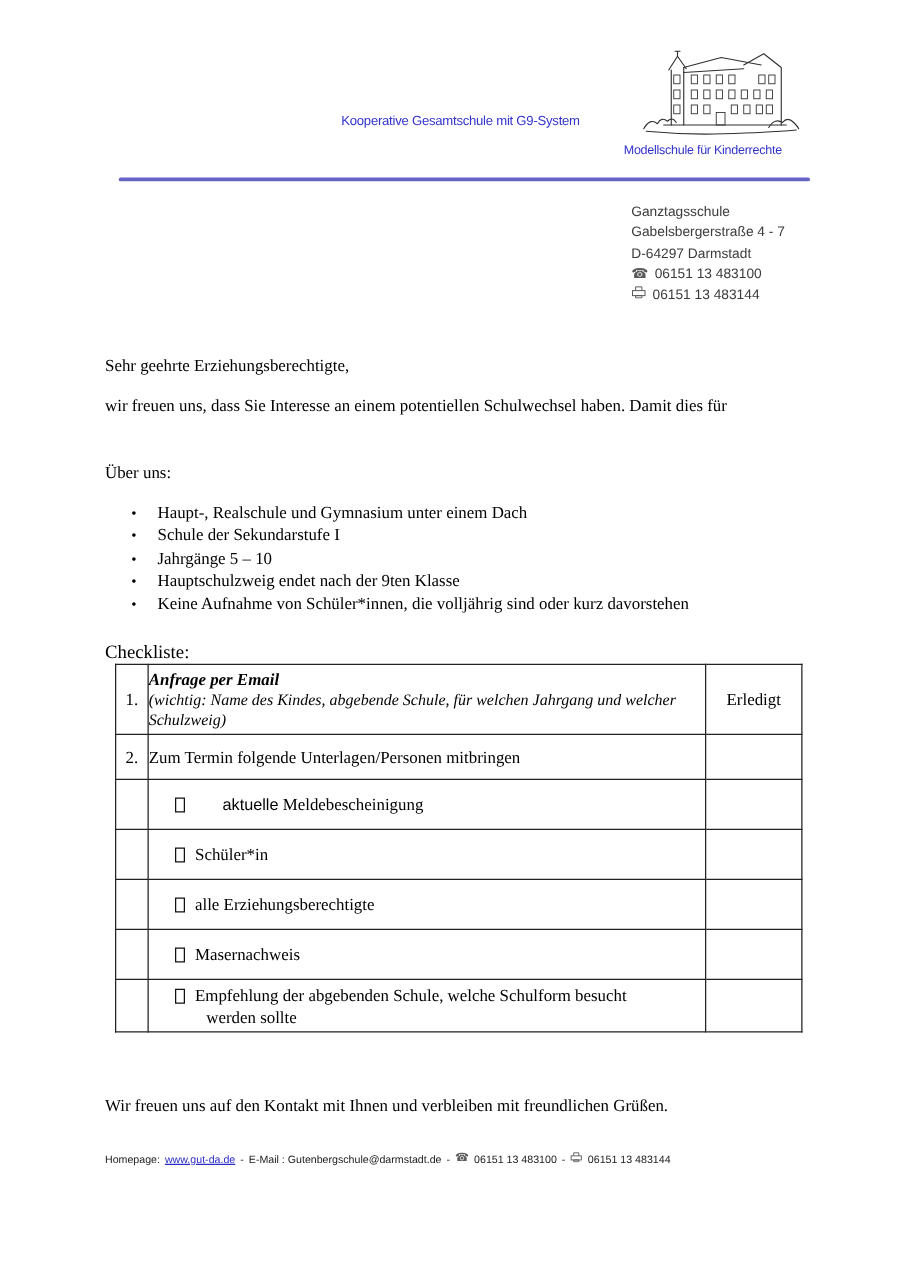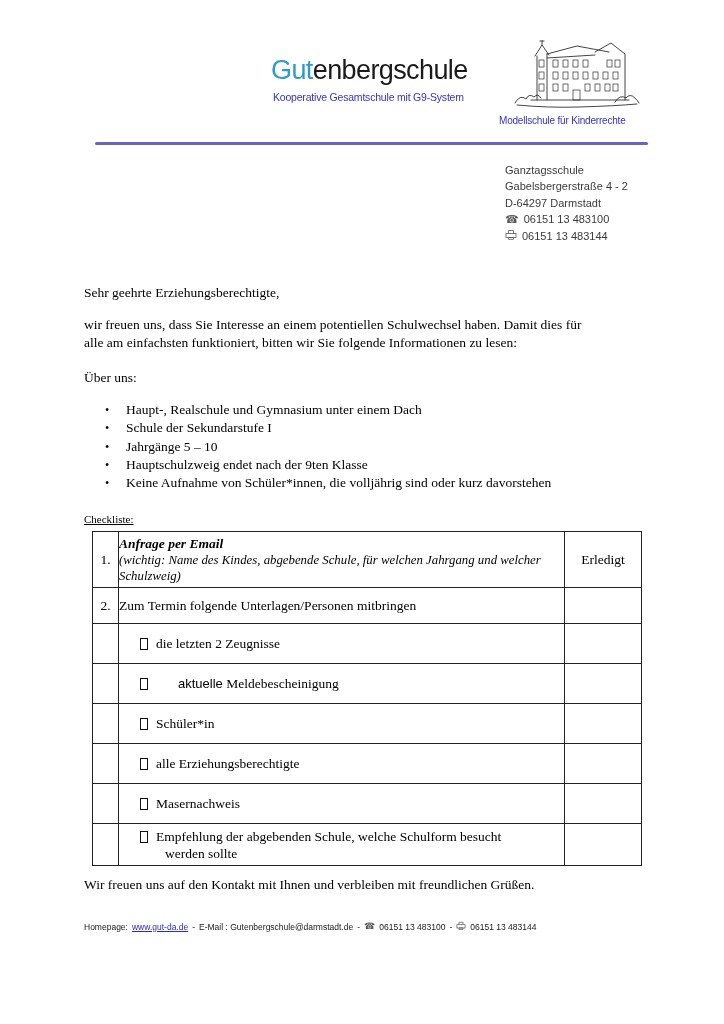--- a/index.html
+++ b/index.html
@@ -28,21 +28,21 @@
 
   
   .doc-title{position:absolute;left:84px;top:248px;font-size:13.5px;font-weight:bold;line-height:1.2;}
   .greet{position:absolute;left:84px;top:285px;font-size:13.5px;line-height:1.2;}
   .intro{position:absolute;left:84px;top:316px;font-size:13.5px;line-height:18px;}
   .about{position:absolute;left:84px;top:370px;font-size:13.5px;line-height:1.2;}
   .bullets{position:absolute;left:84px;top:401px;margin:0;padding:0;list-style:none;
            font-size:13.5px;line-height:18.3px;}
   .bullets li{position:relative;padding-left:42px;}
   .bullets li::before{content:"\2022";position:absolute;left:21px;top:0;font-size:12px;}
-  .chk-label{position:absolute;left:84px;top:513px;font-size:11px;line-height:1.2;text-decoration:underline;}
+  .chk-label{position:absolute;left:84px;top:513px;font-size:15px;line-height:1.2;}
 
   
   table.checklist{position:absolute;left:92px;top:531px;width:549px;border-collapse:collapse;
         table-layout:fixed;font-size:13.5px;}
   table.checklist td{border:1px solid #222;vertical-align:middle;padding:0;}
   td.c-num{text-align:center;}
   td.c-main{padding:4px 24px 4px 9px;}
   tr.r-head{height:56px;}
   tr.r-plain{height:36px;}
   tr.r-chk{height:40px;}
@@ -61,21 +61,20 @@
   .footer{position:absolute;left:84px;top:921px;font-family:"Liberation Sans",sans-serif;
           font-size:8.5px;color:#1a1a1a;display:flex;align-items:center;gap:4px;white-space:nowrap;}
   .footer a.link{color:#2A2AC8;text-decoration:underline;cursor:pointer;}
   .footer .phone-glyph{font-size:9px;}
 </style>
 </head>
 <body>
 
 <div class="page">
 
-  <div class="wordmark"><span class="hl">Gut</span><span>enbergschule</span></div>
   <div class="logo-subtitle">Kooperative Gesamtschule mit G9-System</div>
 
   <div class="building">
     <svg width="132" height="74" viewBox="0 0 132 74">
       <g stroke="#2f2f2f" stroke-width="0.9" fill="none" stroke-linecap="round" stroke-linejoin="round">
 
         <path d="M6 65 q32 3 62 2 q36 -1 58 -3"></path>
         <path d="M4 63 q5 -9 11 -4 q3 -6 8 -2 q4 -4 7 1"></path>
         <path d="M104 62 q5 -8 11 -4 q4 -5 9 0 q3 3 4 5"></path>
 
@@ -114,21 +113,21 @@
         <rect x="62" y="50" width="7" height="10"></rect>
       </g>
     </svg>
   </div>
   <div class="logo-caption">Modellschule für Kinderrechte</div>
 
   <div class="rule"></div>
 
   <div class="address">
     <div>Ganztagsschule</div>
-    <div>Gabelsbergerstraße 4 - 2</div>
+    <div>Gabelsbergerstraße 4 - 7</div>
     <div>D-64297 Darmstadt</div>
     <div class="contact-line">
       <span class="phone-glyph">☎</span>
       <span>06151 13 483100</span>
     </div>
     <div class="contact-line">
       <span class="fax-svg">
         <svg width="12" height="11" viewBox="0 0 12 11">
             <g stroke="#5a5a5a" stroke-width="0.8" fill="none">
               <rect x="1" y="4.5" width="10" height="4"></rect>
@@ -137,21 +136,20 @@
             </g>
           </svg>
       </span>
       <span>06151 13 483144</span>
     </div>
   </div>
 
   <div class="greet">Sehr geehrte Erziehungsberechtigte,</div>
   <div class="intro">
     <span>wir freuen uns, dass Sie Interesse an einem potentiellen Schulwechsel haben. Damit dies für</span><br>
-    <span>alle am einfachsten funktioniert, bitten wir Sie folgende Informationen zu lesen:</span>
   </div>
   <div class="about">Über uns:</div>
 
   <ul class="bullets">
     <li>Haupt-, Realschule und Gymnasium unter einem Dach</li>
     <li>Schule der Sekundarstufe I</li>
     <li>Jahrgänge 5 – 10</li>
     <li>Hauptschulzweig endet nach der 9ten Klasse</li>
     <li>Keine Aufnahme von Schüler*innen, die volljährig sind oder kurz davorstehen</li>
   </ul>
@@ -169,30 +167,20 @@
         <td class="c-num"><span>1.</span></td>
         <td class="c-main">
           <div class="row-title">Anfrage per Email</div>
           <div class="row-note">(wichtig: Name des Kindes, abgebende Schule, für welchen Jahrgang und welcher Schulzweig)</div>
         </td>
         <td class="done-cell"><span>Erledigt</span></td>
       </tr>
       <tr class="r-plain">
         <td class="c-num"><span>2.</span></td>
         <td class="c-main"><span>Zum Termin folgende Unterlagen/Personen mitbringen</span></td>
-        <td class="done-cell"></td>
-      </tr>
-      <tr class="r-chk">
-        <td class="c-num"></td>
-        <td class="c-main">
-          <div class="chk-row">
-              <span class="checkbox"></span>
-              <span class="chk-text">die letzten 2 Zeugnisse</span>
-            </div>
-        </td>
         <td class="done-cell"></td>
       </tr>
       <tr class="r-chk">
         <td class="c-num"></td>
         <td class="c-main">
           <div class="chk-row">
               <span class="checkbox"></span>
               <span class="chk-text"><span class="sans-word">aktuelle</span><span> Meldebescheinigung</span></span>
             </div>
         </td>

